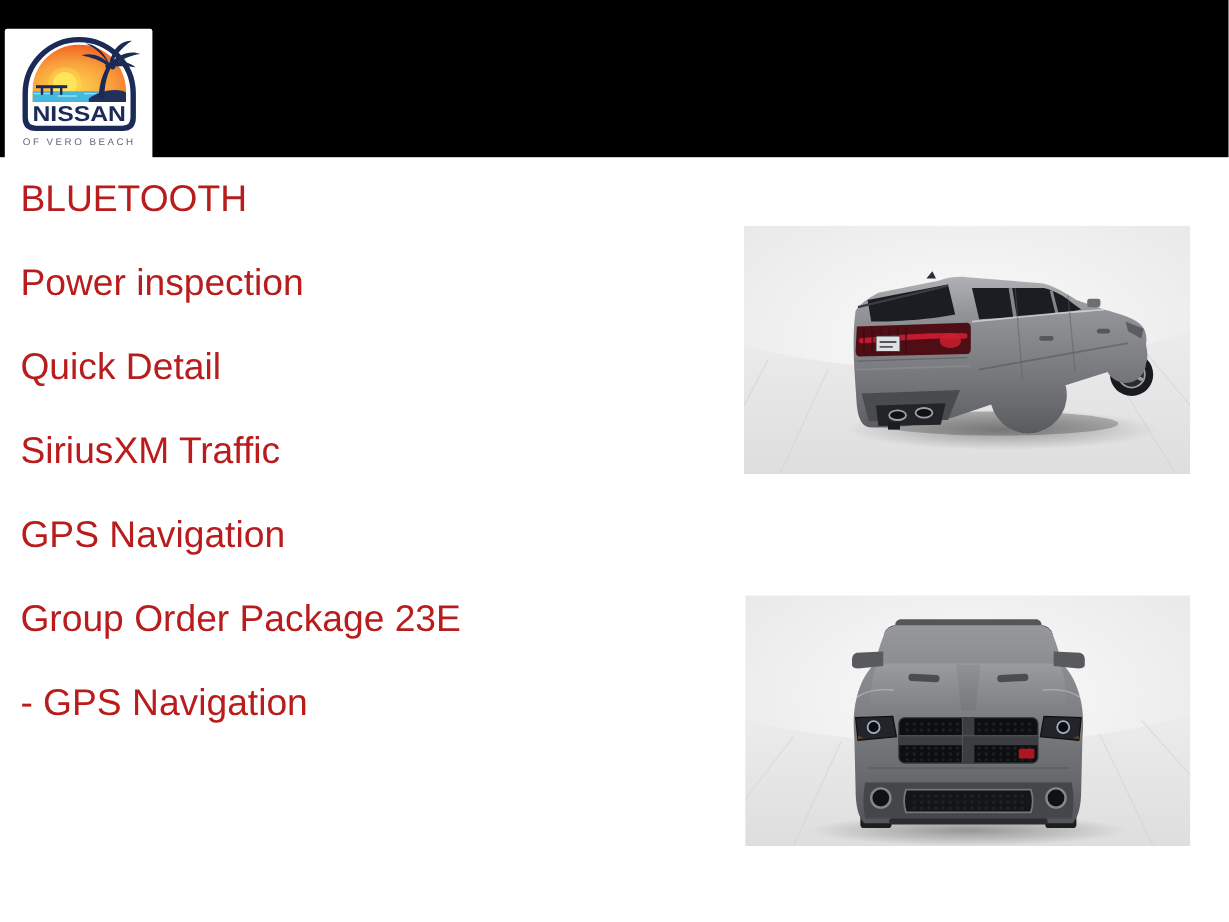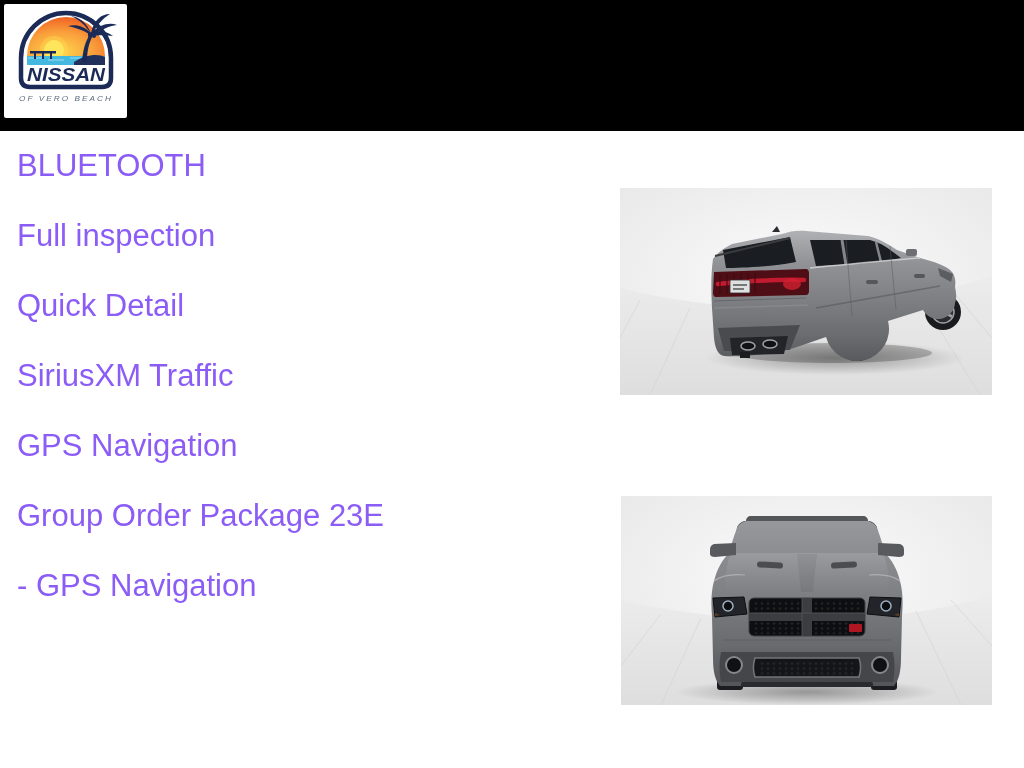--- a/index.html
+++ b/index.html
@@ -1,28 +1,28 @@
 <!DOCTYPE html>
 <html><head>
 <meta charset="utf-8">
 <style>
   html,body{margin:0;padding:0;background:#ffffff;}
   .page{position:relative;width:1024px;height:768px;background:#ffffff;overflow:hidden;
         font-family:"Liberation Sans",sans-serif;}
 
   
   .header{position:absolute;left:0;top:0;width:1024px;height:131px;background:#000000;}
-  .logo-box{position:absolute;left:4px;top:4px;width:123px;height:114px;background:#ffffff;border-radius:2px;font-style:italic;}
+  .logo-box{position:absolute;left:4px;top:24px;width:123px;height:114px;background:#ffffff;border-radius:2px;}
   .logo-box svg{display:block;}
   .page-title{position:absolute;top:51px;right:46px;margin:0;color:#ffffff;
               font-size:29px;font-weight:bold;line-height:1.0;letter-spacing:0.2px;}
 
   
   .features{position:absolute;left:17px;top:131px;width:580px;margin:0;padding:0;list-style:none;}
-  .features li{font-size:31px;line-height:70px;color:#8b5cf6;white-space:nowrap;}
+  .features li{font-size:31px;line-height:70px;color:#b91c1c;white-space:nowrap;}
 
   
   .photo{position:absolute;overflow:hidden;}
   .photo-rear{left:620px;top:188px;width:372px;height:207px;}
   .photo-front{left:621px;top:496px;width:371px;height:209px;}
   .photo svg{display:block;}
 </style>
 </head>
 <body>
 
@@ -72,21 +72,21 @@
 
         <text x="62" y="77" text-anchor="middle" textLength="78" lengthAdjust="spacingAndGlyphs" font-family="Liberation Sans, sans-serif" font-size="18" font-weight="bold" fill="#1b2a56">NISSAN</text>
         <text x="62" y="97" text-anchor="middle" textLength="94" lengthAdjust="spacingAndGlyphs" font-family="Liberation Sans, sans-serif" font-size="8" letter-spacing="2" fill="#5d6b7d">OF VERO BEACH</text>
       </svg>
     </div>
 
   </div>
 
   <ul class="features">
       <li>BLUETOOTH</li>
-      <li>Full inspection</li>
+      <li>Power inspection</li>
       <li>Quick Detail</li>
       <li>SiriusXM Traffic</li>
       <li>GPS Navigation</li>
       <li>Group Order Package 23E</li>
       <li>- GPS Navigation</li>
     </ul>
 
   <figure class="photo photo-rear" style="margin:0">
     <svg width="372" height="207" viewBox="0 0 372 207">
       <defs>

